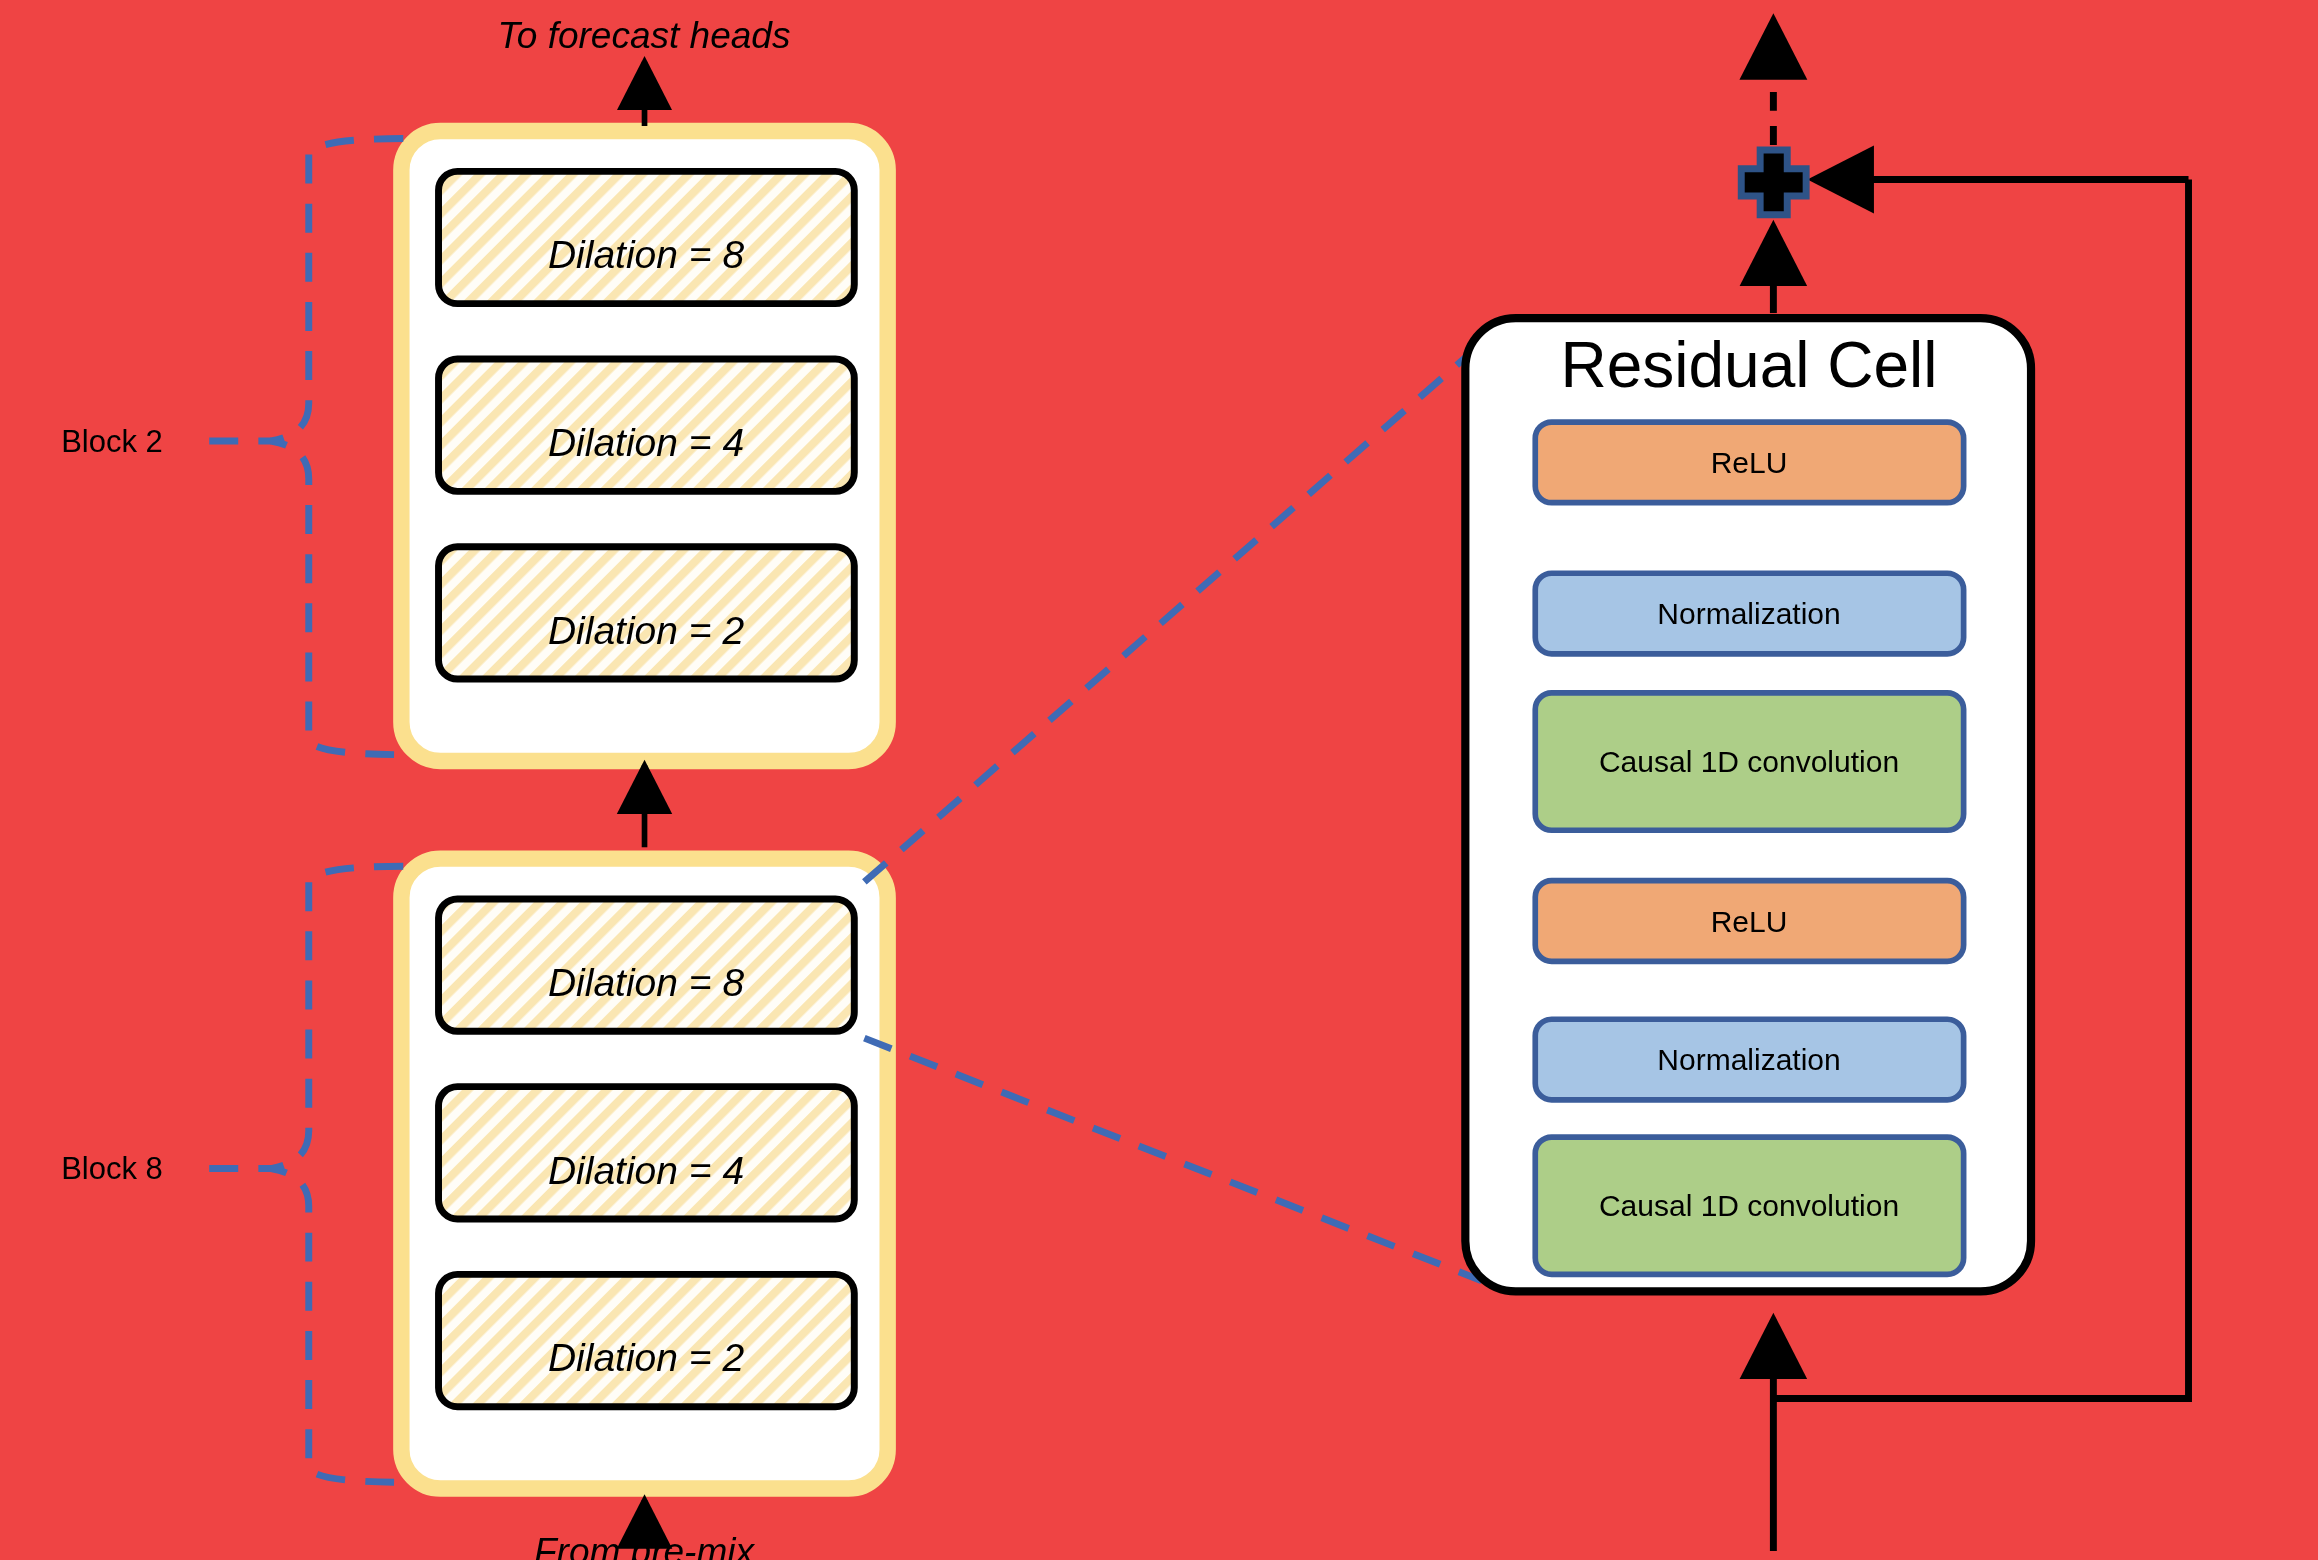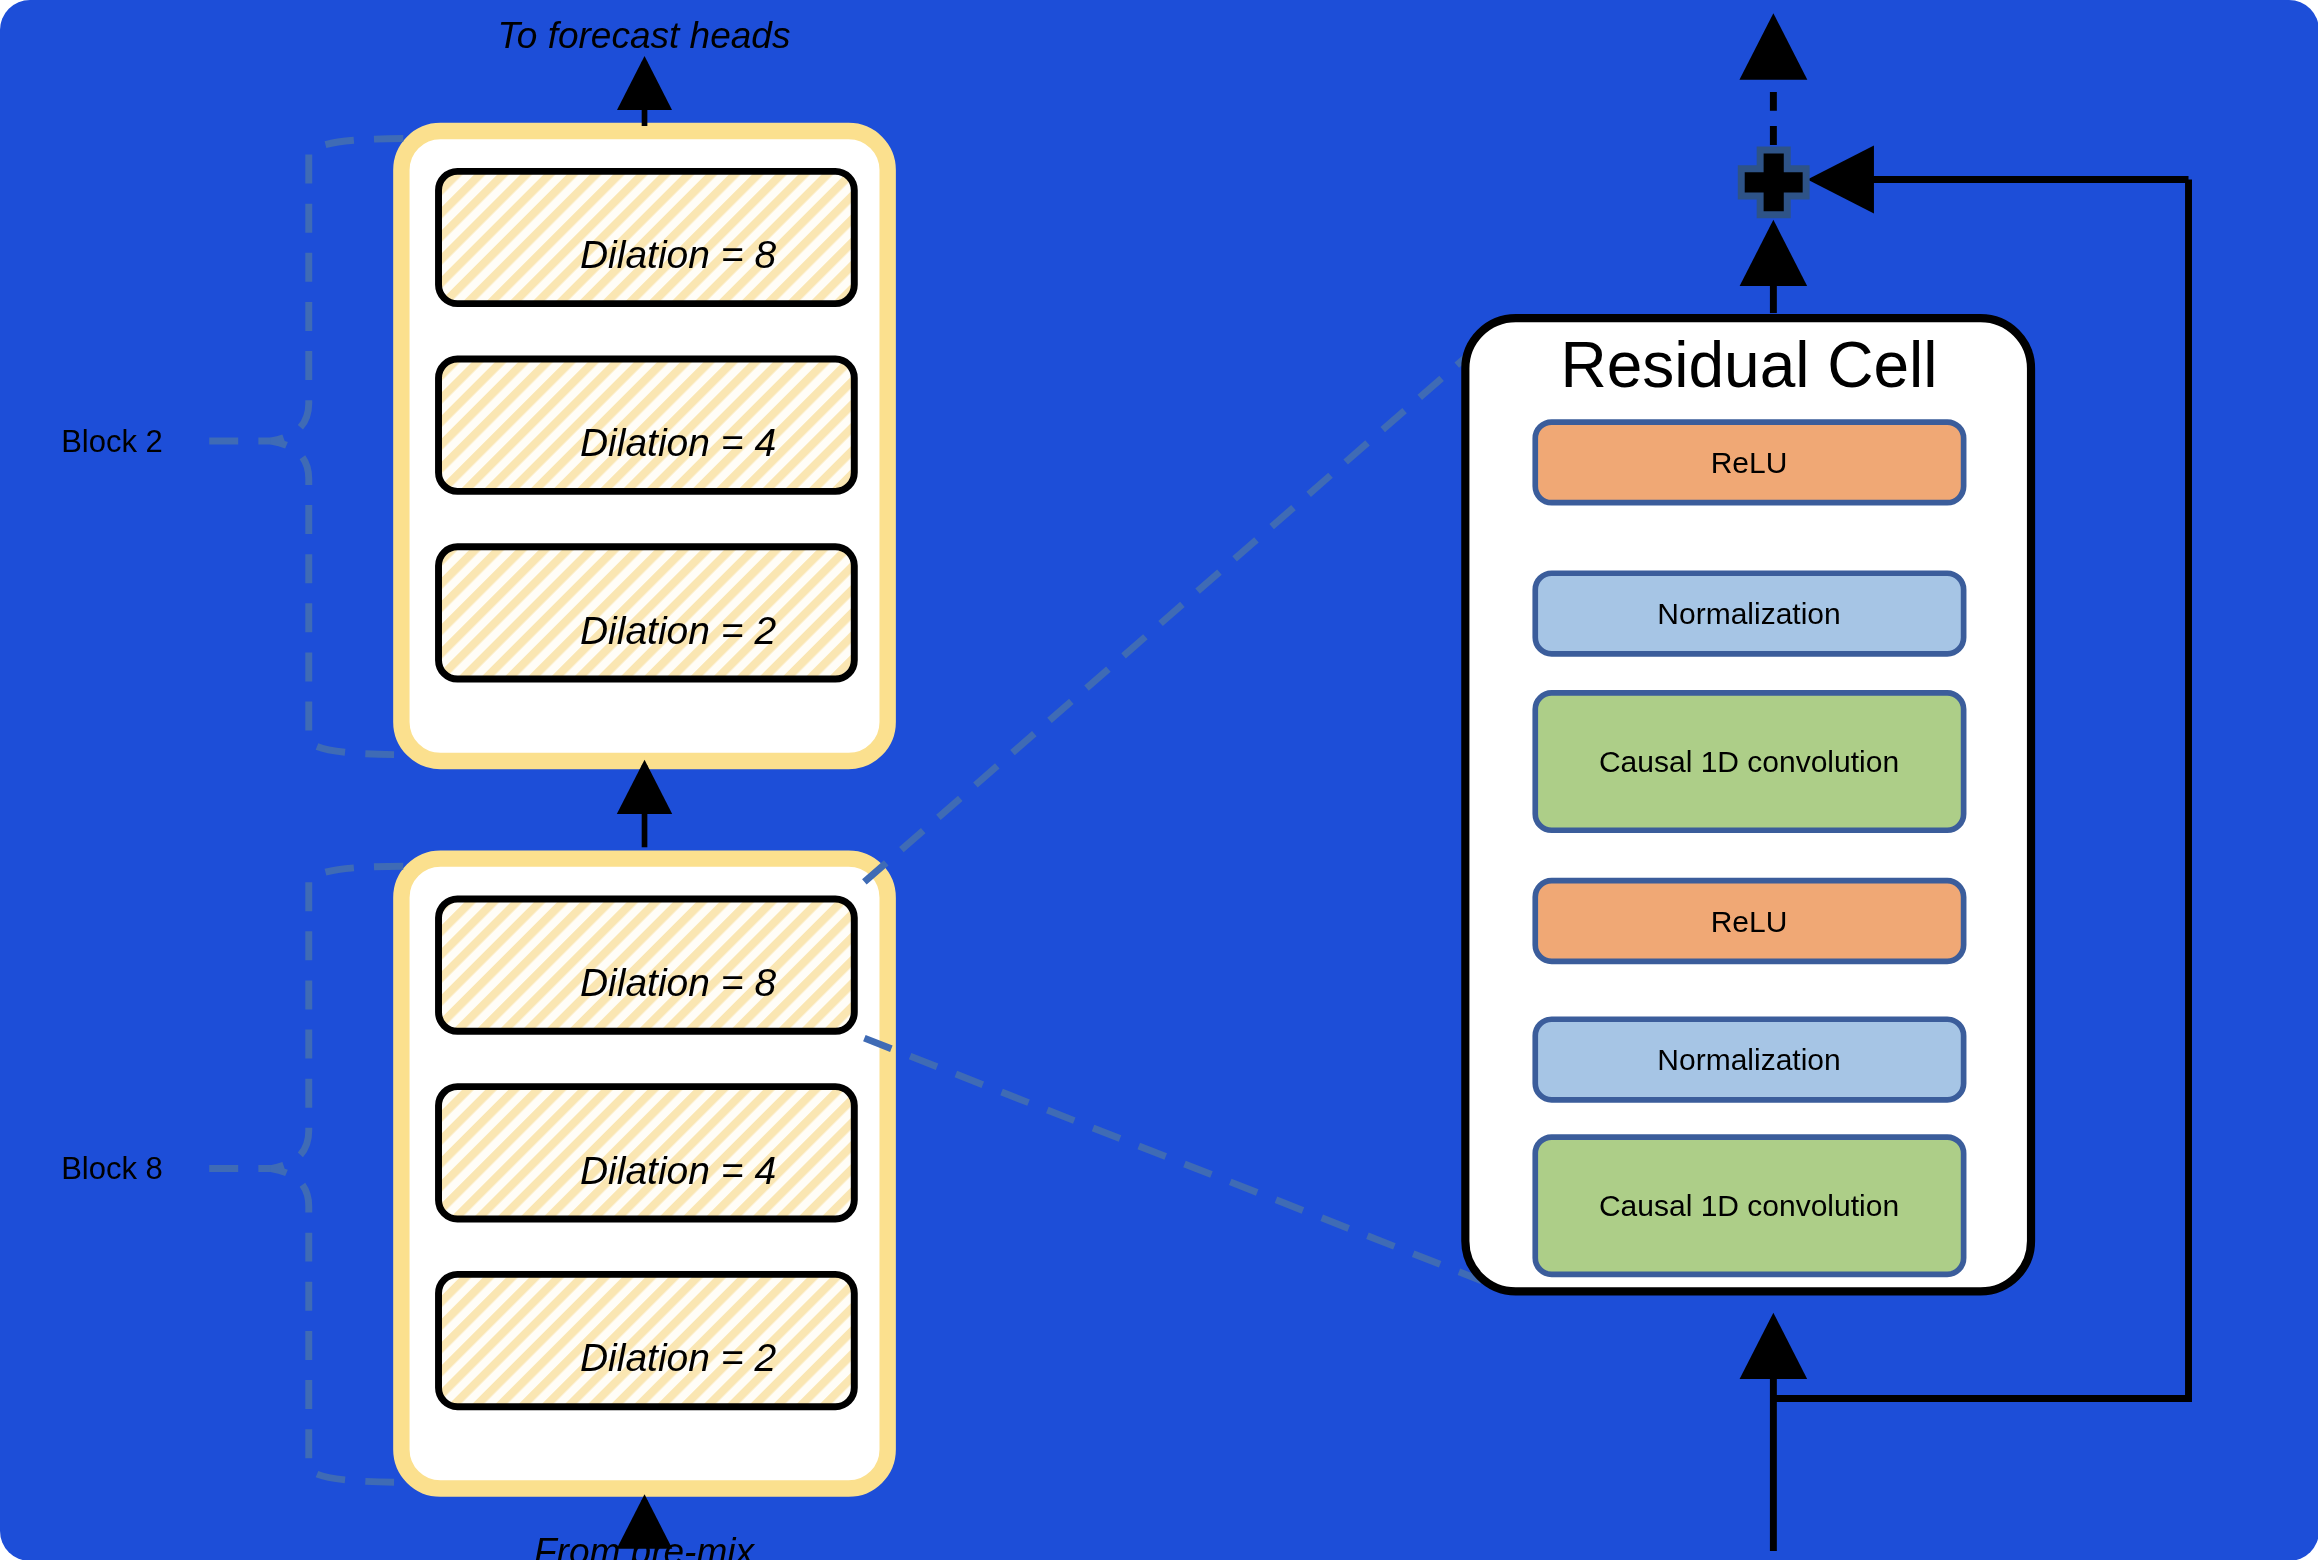--- a/index.html
+++ b/index.html
@@ -7,23 +7,22 @@
     padding: 0;
     background: #ffffff;
   }
   body {
     font-family: "Liberation Sans", sans-serif;
   }
   #stage {
     position: relative;
     width: 2319px;
     height: 1561px;
-    background: #1d4ed8;
+    background: #ef4444;
     overflow: hidden;
-    border-radius: 30px;
   }
   svg#canvas {
     position: absolute;
     left: 0; top: 0;
     width: 2319px;
     height: 1561px;
   }
   .lbl {
     position: absolute;
     color: #000000;
@@ -37,21 +36,20 @@
     font-weight: 400;
   }
   .block-label {
     font-size: 31px;
     font-weight: 400;
   }
   .dil-label {
     font-size: 39px;
     font-style: italic;
     font-weight: 400;
-    margin-left: 32px;
   }
   .cell-title {
     font-size: 64px;
     font-weight: 400;
   }
   .layer-label {
     font-size: 30px;
     font-weight: 400;
   }
   .centered {

